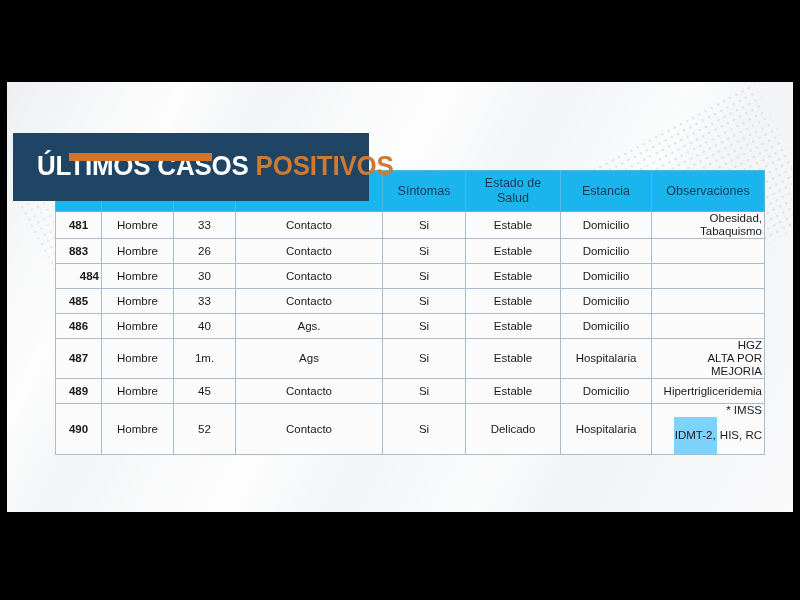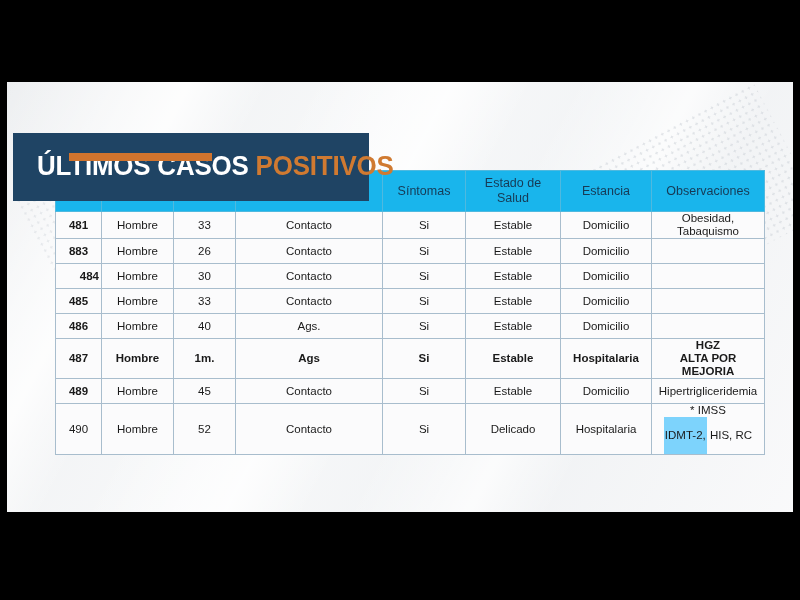--- a/index.html
+++ b/index.html
@@ -134,29 +134,29 @@
     font-size: 12.5px;
     height: 40px;
     border-color: #4fb9df;
     line-height: 15px;
   }
   table.cases tbody td {
     height: 24px;
     background: #fbfbfc;
   }
   tr.row-tall td { height: 29px; }
-  tr.bold-row td { font-weight: bold; }
+  tr.bold-row td { font-weight: normal; }
   td.multiline { line-height: 13px; }
   .hl-green {
     background: #7dd3fc;
     display: inline-block;
     padding: 12px 1px;
     color: #1a1a1a;
   }
-  .obs-line { display: block; }
+  .obs-line { display: block; text-align: right; }
 
   
   col.c-no    { width: 46px; }
   col.c-sexo  { width: 72px; }
   col.c-edad  { width: 62px; }
   col.c-proc  { width: 147px; }
   col.c-sint  { width: 83px; }
   col.c-estado{ width: 95px; }
   col.c-estan { width: 91px; }
   col.c-obs   { width: 113px; }
@@ -278,21 +278,21 @@
               <td>45</td>
               <td>Contacto</td>
               <td>Si</td>
               <td>Estable</td>
               <td>Domicilio</td>
               <td class="multiline">
                 <span class="obs-line">Hipertrigliceridemia</span>
               </td>
             </tr>
             <tr class="row-tall">
-              <td style="font-weight: normal;">490</td>
+              <td style="font-weight: bold;">490</td>
               <td>Hombre</td>
               <td>52</td>
               <td>Contacto</td>
               <td>Si</td>
               <td>Delicado</td>
               <td>Hospitalaria</td>
               <td class="multiline">
                 <span class="obs-line">* IMSS</span>
                 <span class="obs-line"><span class="hl-green">IDMT-2,</span> HIS, RC</span>
               </td>

